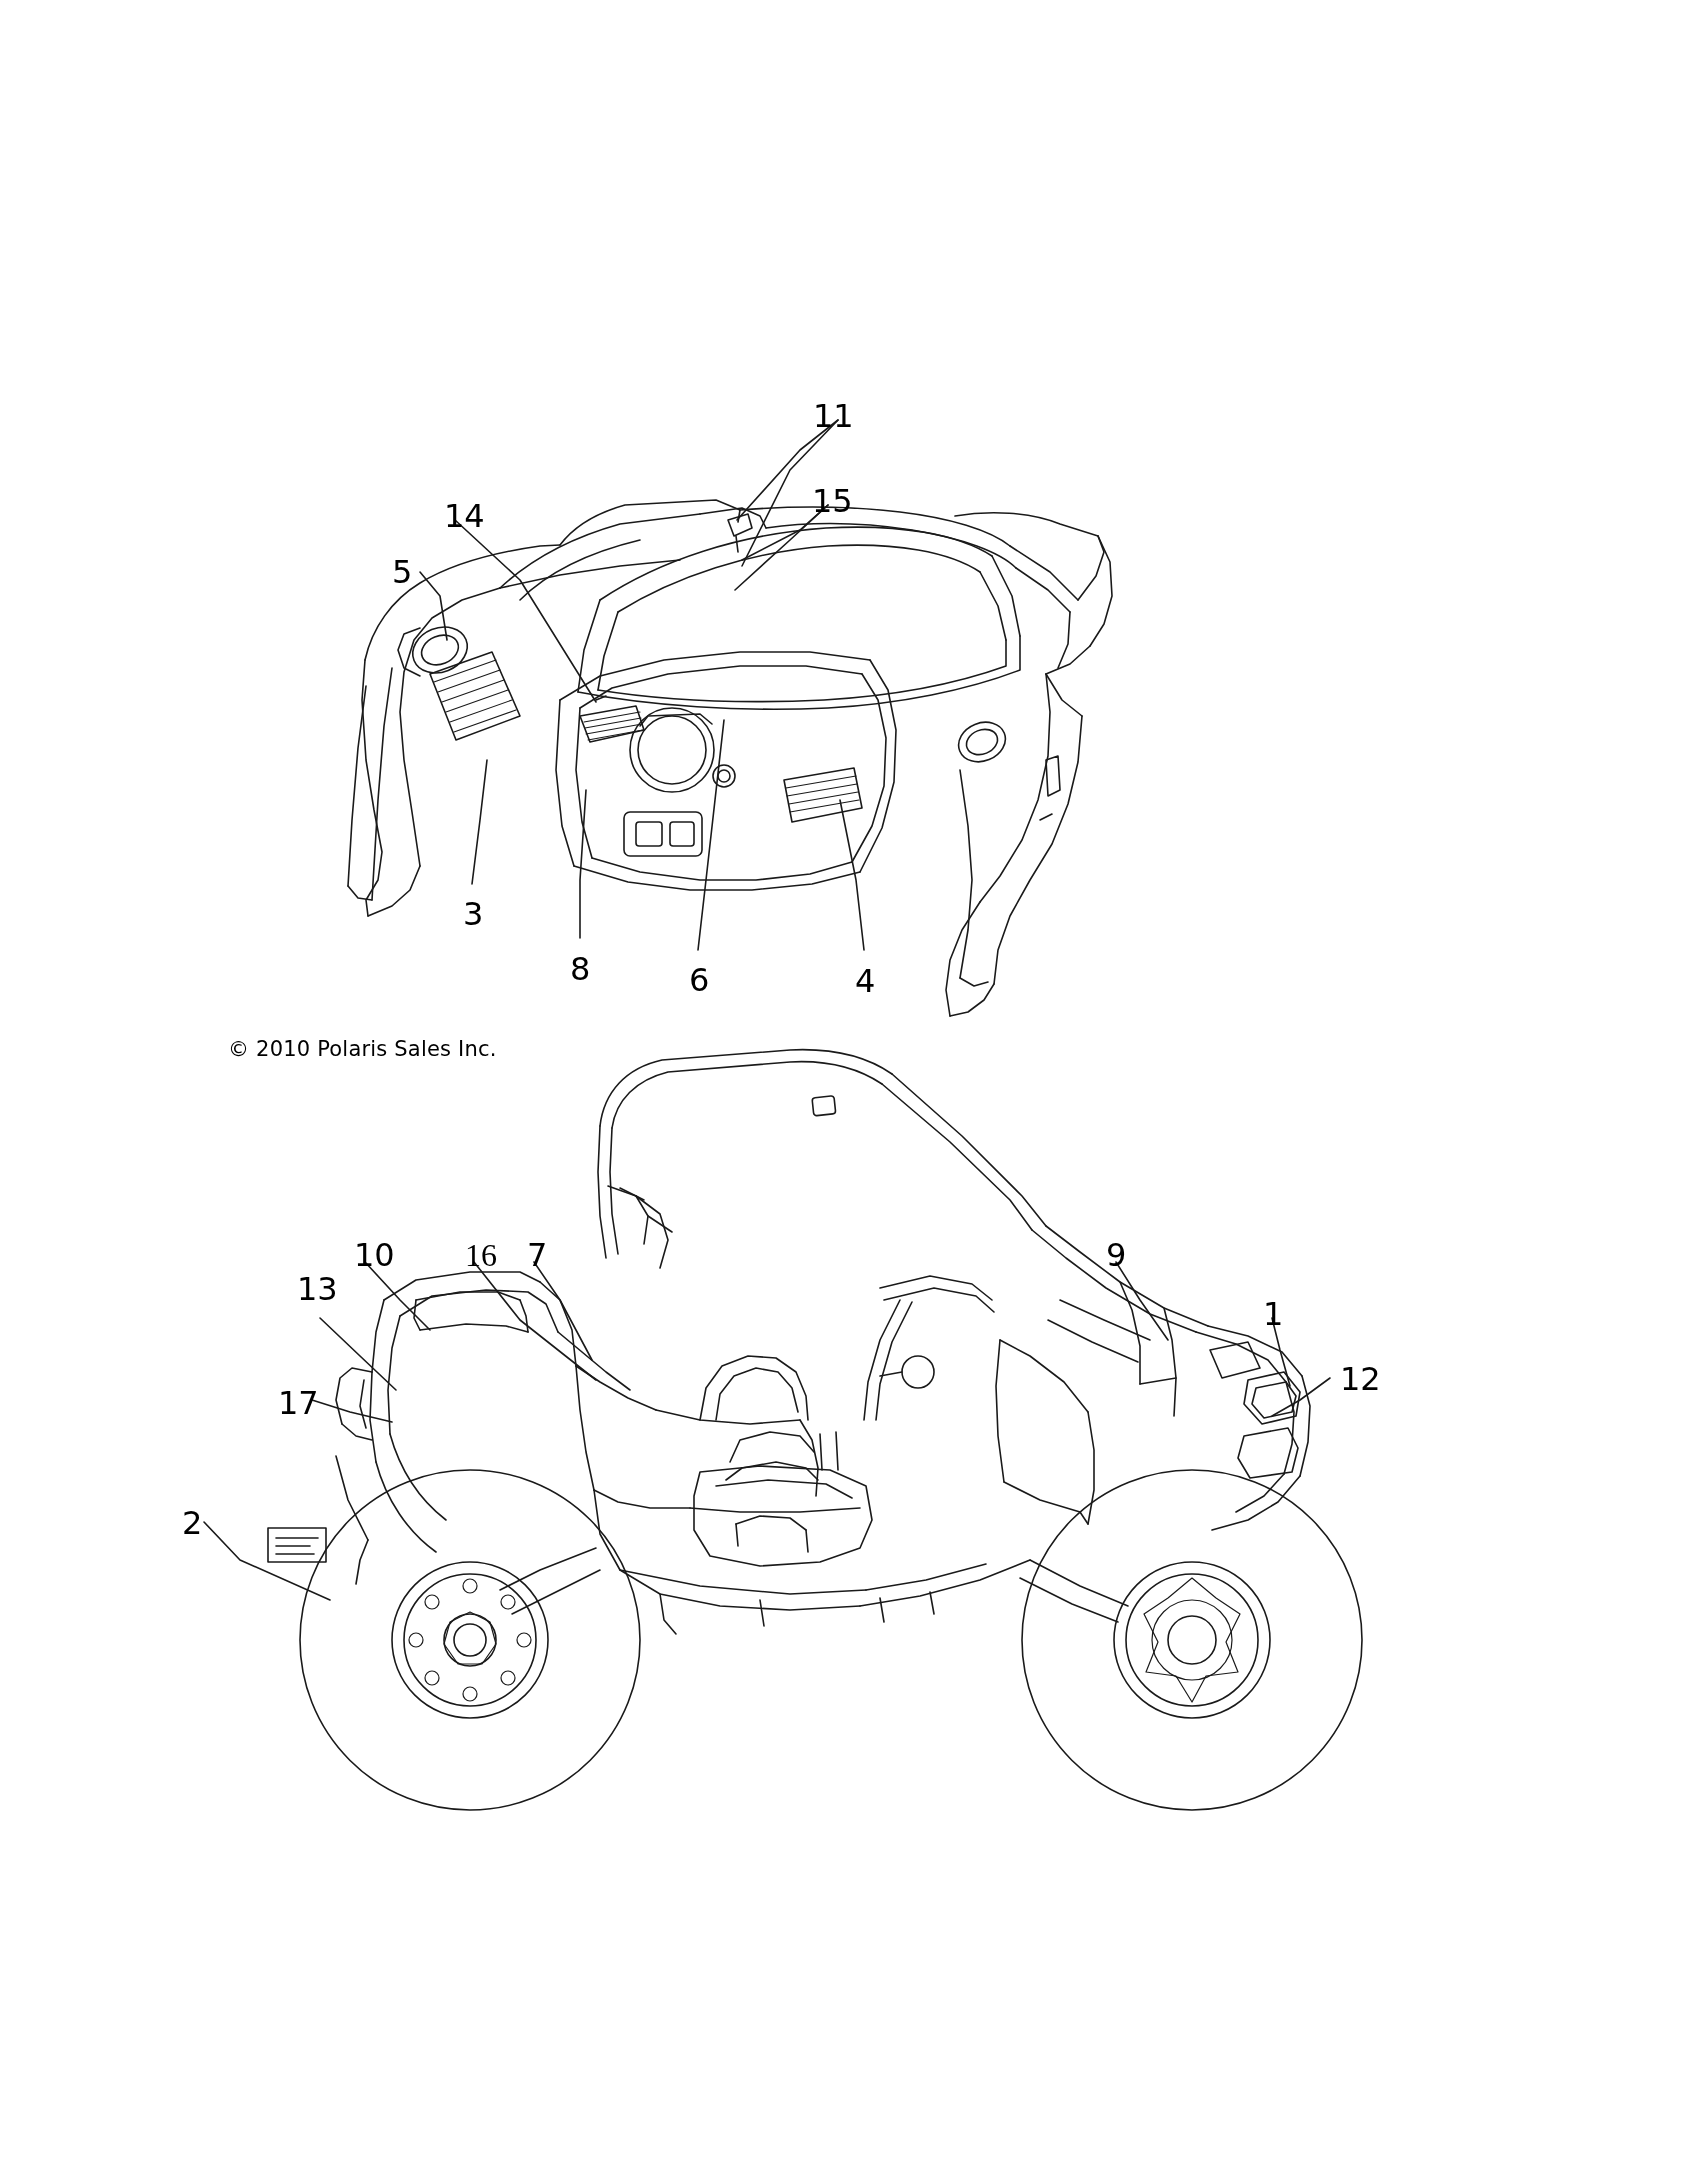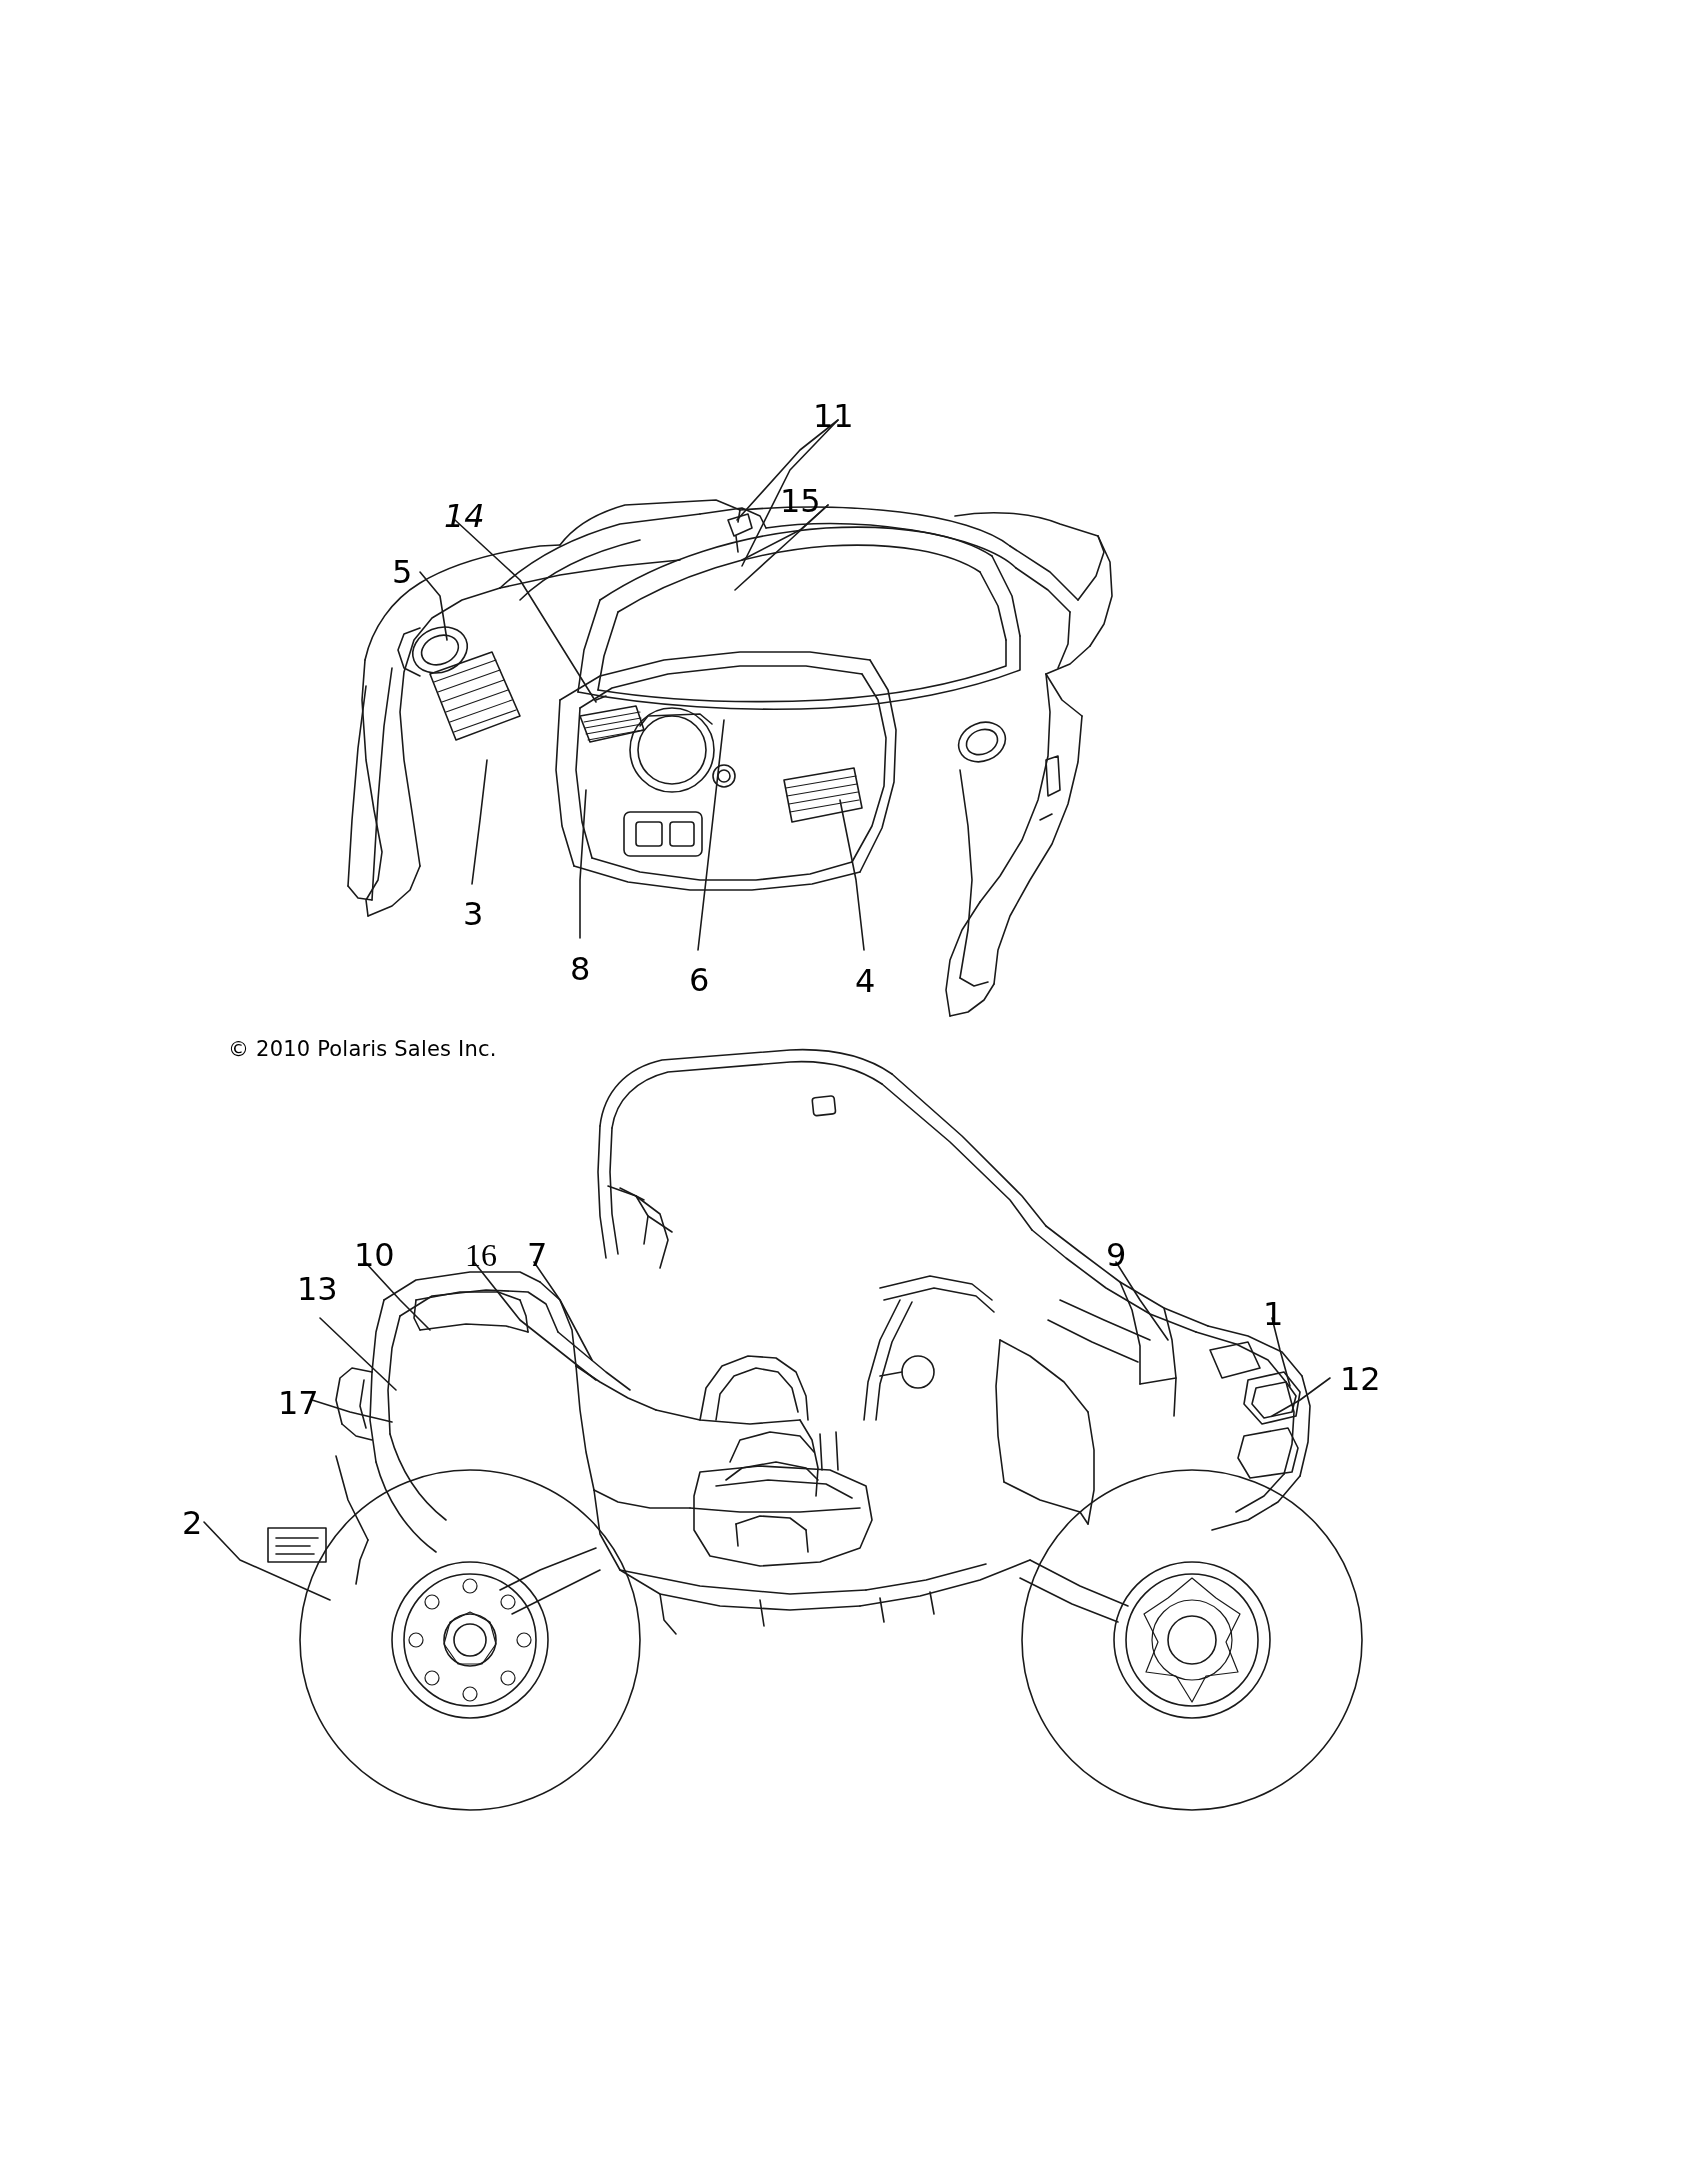--- a/index.html
+++ b/index.html
@@ -324,22 +324,22 @@
 
         <rect x="268" y="1528" width="58" height="34"></rect>
         <path d="M276 1538 L 318 1538"></path>
         <path d="M276 1546 L 310 1546"></path>
         <path d="M276 1554 L 314 1554"></path>
       </g>
     </g>
   </svg>
 
   <div class="callout" style="left:813px; top:402px;">11</div>
-  <div class="callout" style="left:780px; top:487px;">15</div>
-  <div class="callout" style="left:444px; top:502px;font-style:italic;">14</div>
+  <div class="callout" style="left:812px; top:487px;">15</div>
+  <div class="callout" style="left:444px; top:502px;">14</div>
   <div class="callout" style="left:392px; top:558px;">5</div>
   <div class="callout" style="left:463px; top:900px;">3</div>
   <div class="callout" style="left:570px; top:955px;">8</div>
   <div class="callout" style="left:689px; top:966px;">6</div>
   <div class="callout" style="left:855px; top:967px;">4</div>
   <div class="callout" style="left:354px; top:1241px;">10</div>
   <div class="callout" style="left:465px; top:1241px;font-family:Liberation Serif, serif;">16</div>
   <div class="callout" style="left:527px; top:1241px;">7</div>
   <div class="callout" style="left:1106px; top:1241px;">9</div>
   <div class="callout" style="left:297px; top:1275px;">13</div>

